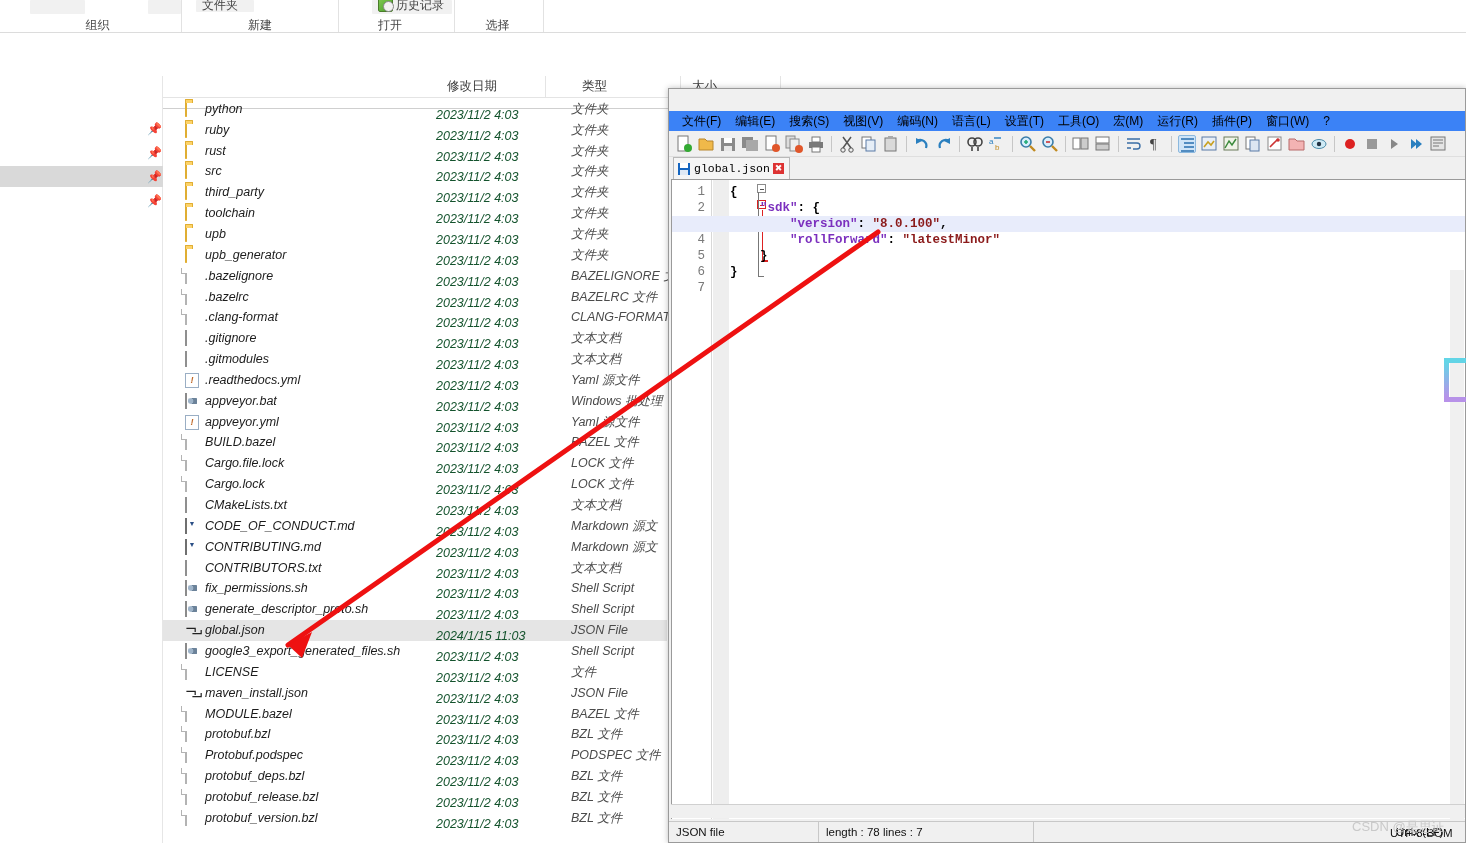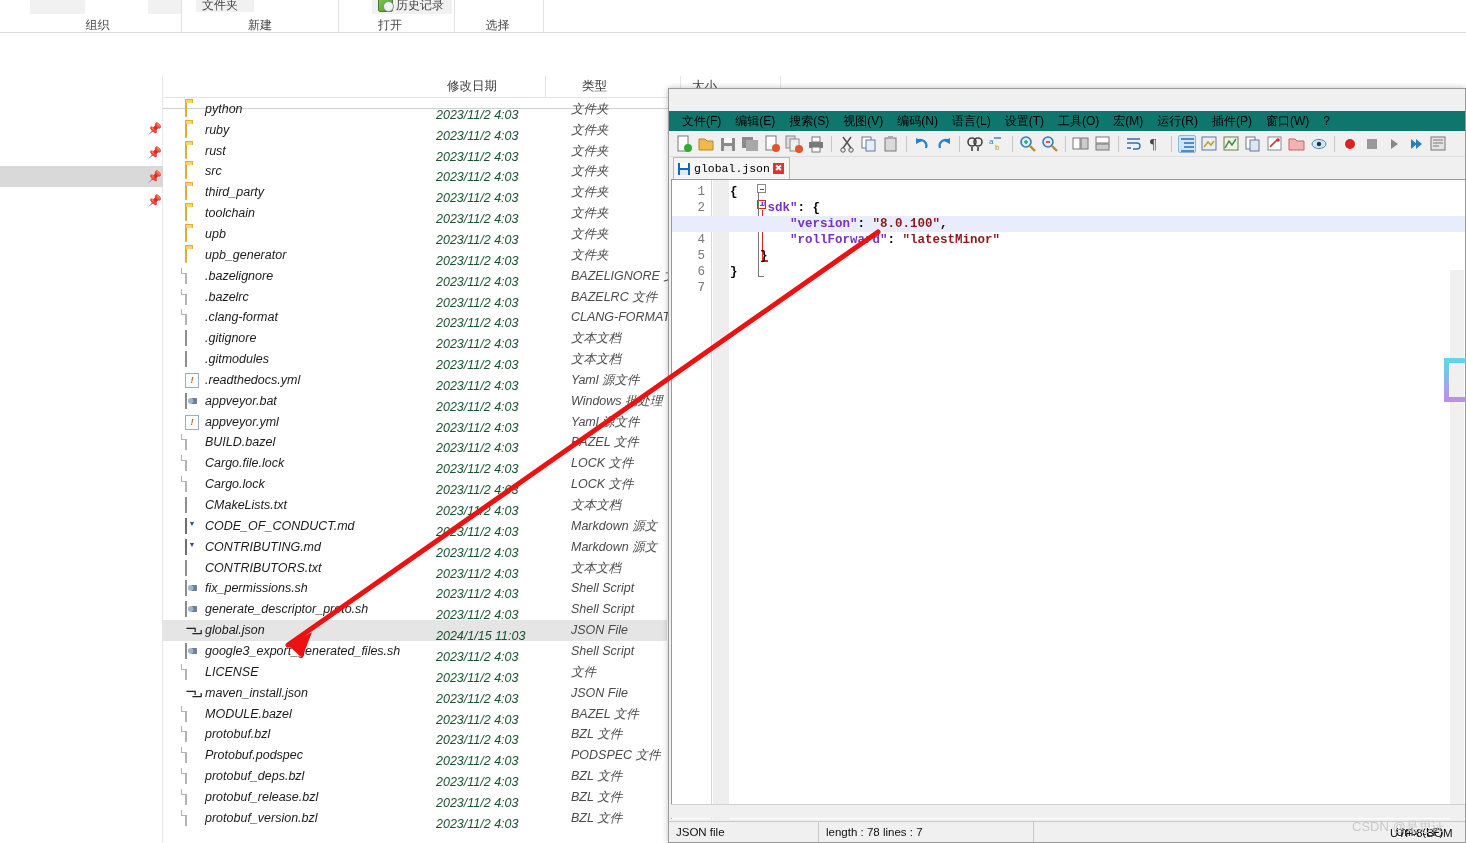--- a/index.html
+++ b/index.html
@@ -187,21 +187,21 @@
     background:linear-gradient(#cfe0f0,#9dbcdd);
   }
   .npp-appicon:after{
     content:""; position:absolute; right:-2px; bottom:-2px; width:9px; height:9px;
     background:#6ea832; transform:rotate(-35deg); clip-path:polygon(0 60%,70% 0,100% 25%,25% 100%);
   }
   .npp-title-text { font-size:12px; color:#000; white-space:nowrap; }
 
   .npp-menu {
     position:absolute; left:0; top:22px; width:798px; height:20px;
-    display:flex; align-items:center; padding-left:6px; background:#0f766e;
+    display:flex; align-items:center; padding-left:6px; background:#3b82f6;
   }
   .npp-menu-item {
     font-size:12px; color:#000; padding:1px 7px; white-space:nowrap;
   }
 
   .npp-toolbar {
     position:absolute; left:0; top:42px; width:798px; height:26px;
     display:flex; align-items:center; padding-left:4px; background:#f0f0f0;
     border-bottom:1px solid #dfdfdf;
   }

